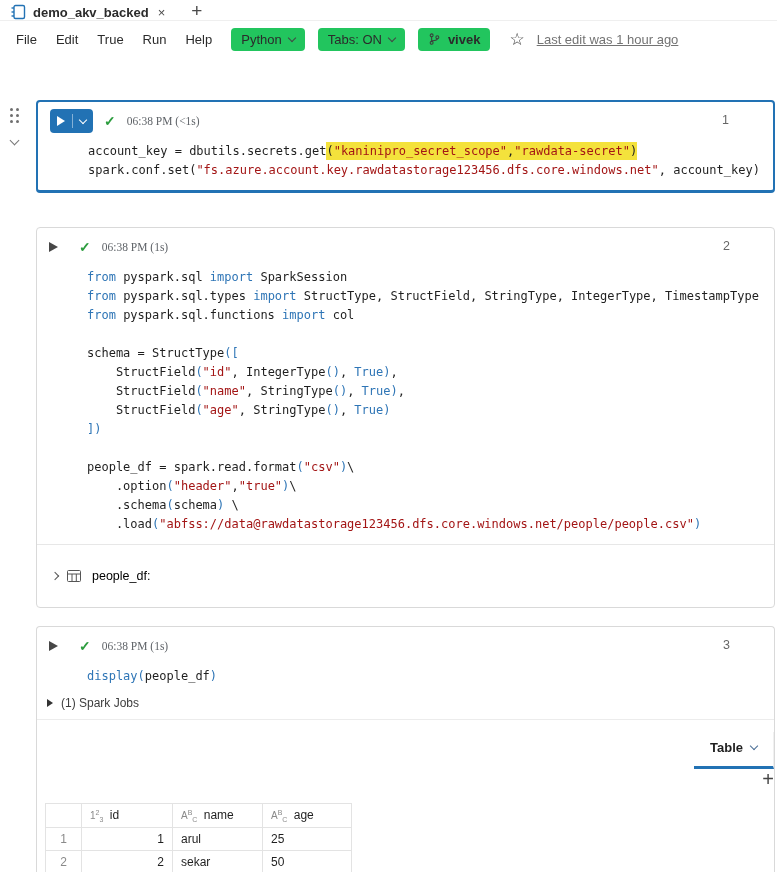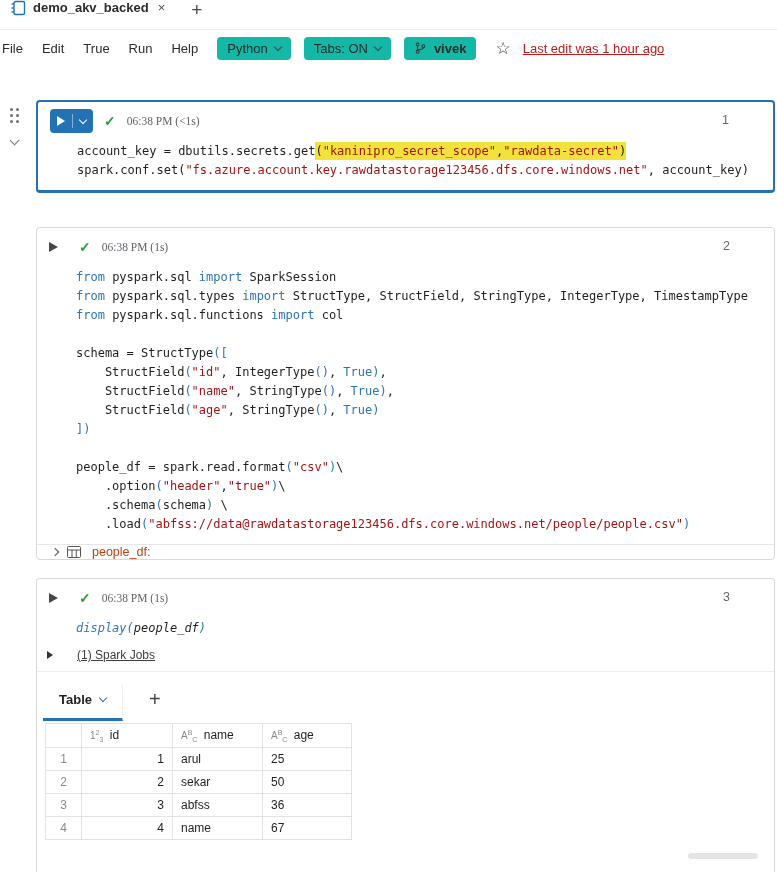--- a/index.html
+++ b/index.html
@@ -3,70 +3,70 @@
 <meta charset="utf-8">
 <style>
   * { box-sizing: border-box; }
   html,body { margin:0; padding:0; }
   body {
     width:777px; height:872px; overflow:hidden; position:relative;
     background:#ffffff; color:#1f1f1f;
     font-family:"Liberation Sans", sans-serif;
   }
   
-  .tabbar { display:flex; align-items:flex-start; height:30px; padding-left:10px; border-bottom:1px solid #efefef; }
+  .tabbar { display:flex; align-items:flex-end; height:21px; padding-left:10px; border-bottom:1px solid #efefef; }
   .nb-icon { display:flex; margin-right:7px; }
   .tab-title { font-size:13px; font-weight:700; color:#2b2b2b; }
   .tab-close { margin-left:9px; color:#4a4a4a; font-size:13px; cursor:default; }
   .tab-plus { margin-left:26px; color:#4a4a4a; font-size:19px; font-weight:300; line-height:1; }
   
-  .menubar { display:flex; align-items:center; height:36px; padding-left:2px; font-size:13px; color:#2b2b2b; }
+  .menubar { display:flex; align-items:center; height:36px; padding-left:16px; font-size:13px; color:#2b2b2b; }
   .menu-item { margin-right:19px; }
-  .pill { background:#14b8a6; border-radius:4px; padding:4px 10px; display:flex; align-items:center; gap:7px; margin-right:13px; }
+  .pill { background:#22c55e; border-radius:4px; padding:4px 10px; display:flex; align-items:center; gap:7px; margin-right:13px; }
   .cv { width:6px; height:6px; border-right:1.4px solid #444; border-bottom:1.4px solid #444; transform:rotate(45deg); margin-top:-3px; }
   .star { font-size:17px; color:#3a3a3a; margin:0 12px 0 6px; }
-  .last-edit { color:#b91c1c; text-decoration:underline;text-align:center; }
+  .last-edit { color:#737373; text-decoration:underline;text-align:center; }
   
   .notebook { position:absolute; left:36px; right:2px; top:66px; bottom:0; }
   .cell { position:relative; background:#fff; border:1px solid #d9d9d9; border-radius:4px; }
   .cell.selected { border:2px solid #2272b4; border-bottom-width:3px; }
   .cell1 { margin-top:34px; }
   .cell2 { margin-top:34px; }
   .cell3 { margin-top:18px; height:302px; border-bottom:none; border-radius:4px 4px 0 0; }
   .cell-header { display:flex; align-items:center; gap:11px; padding:7px 12px; height:38px; }
   .cell-num { position:absolute; top:11px; right:44px; color:#666; font-size:12.5px; }
   .run-btn { display:flex; align-items:center; background:#2272b4; border-radius:4px; height:24px; padding:0 7px; gap:7px; }
   .run-play { width:0; height:0; border-left:8px solid #fff; border-top:5px solid transparent; border-bottom:5px solid transparent; }
   .run-sep { width:1px; height:14px; background:rgba(255,255,255,.45); }
   .cv-w { width:6px; height:6px; border-right:1.6px solid #fff; border-bottom:1.6px solid #fff; transform:rotate(45deg); margin-top:-2px; }
   .tri-play { width:0; height:0; border-left:9px solid #474747; border-top:5.5px solid transparent; border-bottom:5.5px solid transparent; margin-right:10px; }
   .check { color:#2d9d3f; font-size:14px; font-weight:700; }
   .time { color:#5f6368; font-size:11.5px;font-family:Liberation Serif, serif; }
   
-  .code { font-family:"DejaVu Sans Mono", monospace; font-size:12px; line-height:19px; padding:2px 12px 10px 39px; white-space:pre; }
+  .code { font-family:"DejaVu Sans Mono", monospace; font-size:12px; line-height:19px; padding:2px 12px 10px 50px; white-space:pre; }
   .code-c2 { line-height:18.5px; }
   .code-line { min-height:19px; }
   .tok-k { color:#2e75b6; }
   .tok-s { color:#a31515; }
   .tok-b { color:#2e75b6; }
   .hl { background:#f4e23c; padding:2px 0; }
   
   .gutter { position:absolute; left:-28px; top:6px; display:flex; flex-direction:column; align-items:center; gap:14px; }
   .drag-dots { display:grid; grid-template-columns:repeat(2, 3px); gap:3px; }
   .drag-dots i { width:3px; height:3px; border-radius:50%; background:#6f6f6f; }
   .chev-down { width:7px; height:7px; border-right:1.6px solid #777; border-bottom:1.6px solid #777; transform:rotate(45deg); }
   
-  .out-line { border-top:1px solid #e7e7e7; display:flex; align-items:center; gap:9px; padding:0 12px; font-size:12.5px; color:#c2410c; }
+  .out-line { border-top:1px solid #e7e7e7; display:flex; align-items:center; gap:9px; padding:24px 12px; font-size:12.5px; color:#000000; }
   .chev-right { width:6px; height:6px; border-top:1.5px solid #555; border-right:1.5px solid #555; transform:rotate(45deg); margin-left:3px; }
   .out-var { margin-left:2px; }
   
-  .sj-row { display:flex; align-items:center; gap:24px; padding:6px 12px 9px 10px; font-size:12px; color:#3d3d3d;text-decoration:underline; }
+  .sj-row { display:flex; align-items:center; gap:8px; padding:6px 12px 9px 10px; font-size:12px; color:#3d3d3d; }
   .tri-right-sm { width:0; height:0; border-left:6px solid #333; border-top:4px solid transparent; border-bottom:4px solid transparent; }
   .result { border-top:1px solid #ececec; padding:12px 0 0 6px; }
-  .rtabs { display:flex; align-items:flex-end; }
+  .rtabs { display:flex; align-items:flex-end;flex-direction:column; }
   .rtab { display:flex; align-items:center; gap:8px; padding:8px 16px 11px; font-size:13px; font-weight:700; color:#1f1f1f; border-bottom:3px solid #2272b4; border-right:1px solid #f0f0f0; }
   .rtab .cv { border-color:#4a6e96; }
   .rplus { margin:0 0 12px 26px; font-size:20px; font-weight:300; color:#444; line-height:1; }
   
   .grid { border-collapse:collapse; font-size:12px; margin:2px 0 0 2px; color:#1f1f1f; }
   .grid th, .grid td { border:1px solid #e3e3e3; padding:4px 8px; height:23px; font-weight:400; text-align:left; }
   .grid th:nth-child(1), .grid td:nth-child(1) { width:36px; text-align:center; color:#8a8a8a; }
   .grid th:nth-child(2), .grid td:nth-child(2) { width:91px; }
   .grid th:nth-child(3), .grid td:nth-child(3) { width:90px; }
   .grid th:nth-child(4), .grid td:nth-child(4) { width:89px; }
@@ -171,21 +171,21 @@
     </div>
   </div>
 
   <div class="cell cell3">
     <div class="cell-header">
       <span class="tri-play"></span>
       <span class="check">✓</span>
       <span class="time">06:38 PM (1s)</span>
       <span class="cell-num">3</span>
     </div>
-    <div class="code" style="padding-bottom:4px;font-style:italic;"><div class="code-line"><span class="tok-k">display</span><span class="tok-b">(</span><span class="">people_df</span><span class="tok-b">)</span></div></div>
+    <div class="code" style="padding-bottom:4px;"><div class="code-line"><span class="tok-k">display</span><span class="tok-b">(</span><span class="">people_df</span><span class="tok-b">)</span></div></div>
     <div class="sj-row">
       <span class="tri-right-sm"></span>
       <span>(1) Spark Jobs</span>
     </div>
     <div class="result">
       <div class="rtabs">
         <span class="rtab">
           <span>Table</span>
           <span class="cv"></span>
         </span>

